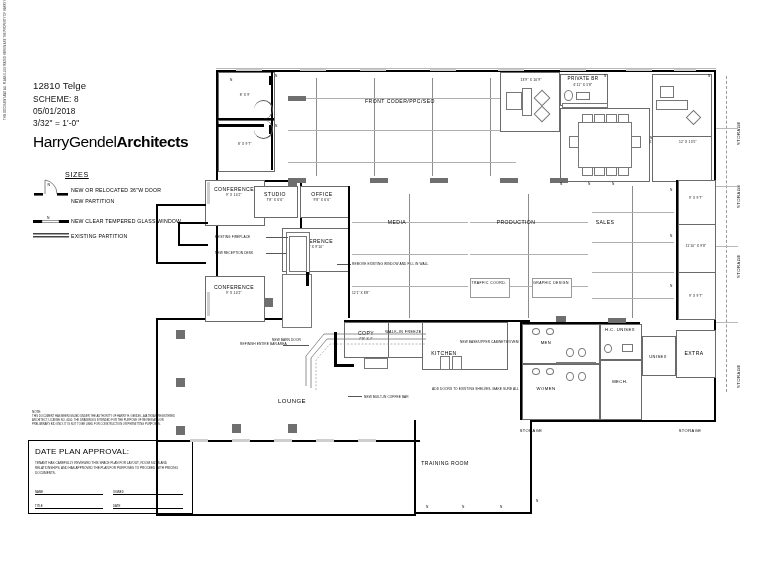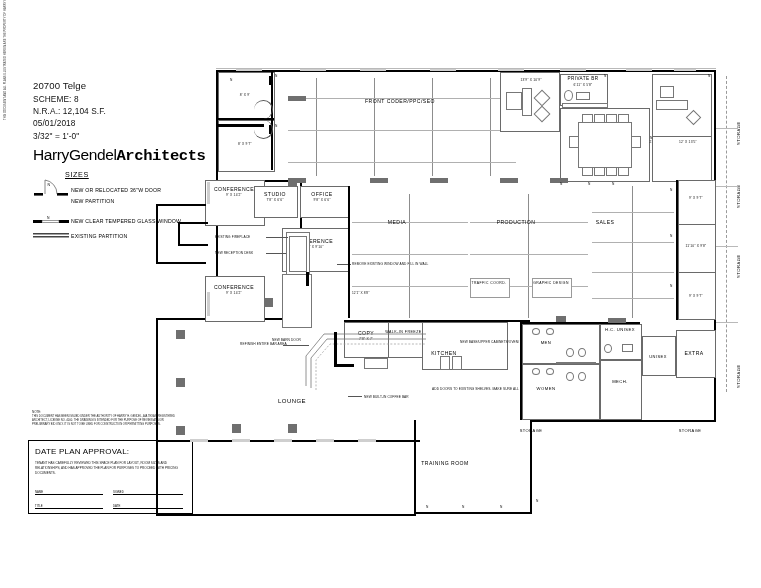--- a/index.html
+++ b/index.html
@@ -8,21 +8,21 @@
   #sheet{position:absolute;inset:0;background:#fff;}
 
   .abs{position:absolute;}
   .txt{position:absolute;white-space:pre;line-height:1.05;}
 
   
   #titleblock{left:33px;top:80px;width:190px;}
   #titleblock .line{font-size:8.3px;letter-spacing:.1px;margin-bottom:2.2px;color:#111;}
   #titleblock .proj{font-size:9.6px;margin-bottom:3px;}
   #logo{font-size:15.5px;letter-spacing:-.4px;margin-top:5px;white-space:nowrap;}
-  #logo .b{font-weight:bold;font-family:Liberation Mono, monospace;}
+  #logo .b{font-weight:bold;}
 
   
   #legend{left:33px;top:170px;width:160px;}
   #legend .lgtitle{font-size:7.2px;text-decoration:underline;letter-spacing:.6px;
                    margin-left:32px;margin-bottom:6px;}
   .lgrow{position:relative;height:11px;}
   .lgrow .lbl{position:absolute;left:38px;top:0px;font-size:5.2px;letter-spacing:.2px;}
 
   
   #leftmargin{left:5px;top:120px;width:340px;font-size:2.6px;letter-spacing:.1px;
@@ -62,23 +62,22 @@
   .dash{position:absolute;border-left:.6px dashed #9a9a9a;}
 </style>
 </head>
 <body>
 
 <div id="sheet">
 
   <div class="txt" id="leftmargin">THIS DOCUMENT AND ALL PLANS ILLUSTRATED HEREIN ARE THE PROPERTY OF HARRY H. GENDEL, AIA ARCHITECT, LICENSE NO. 4000.   THE DRAWING IS INTENDED FOR THE PURPOSE OF REVIEW AND/OR PRELIMINARY BID ONLY.   IT IS NOT TO BE USED FOR CONSTRUCTION OR PERMITTING PURPOSES.</div>
 
   <div class="abs" id="titleblock">
-    <div class="line proj">20700 Telge</div>
+    <div class="line proj">12810 Telge</div>
     <div class="line">SCHEME: 8</div>
-    <div class="line">N.R.A.:    12,104 S.F.</div>
     <div class="line">05/01/2018</div>
     <div class="line">3/32" = 1'-0"</div>
     <div id="logo"><span>HarryGendel</span><span class="b">Architects</span></div>
   </div>
 
   <div class="abs" id="legend">
     <div class="lgtitle">SIZES</div>
 
     <svg class="abs" style="left:0px;top:8px;" width="36" height="24">
       <rect x="1" y="15" width="9" height="2.6" fill="#000"></rect>

